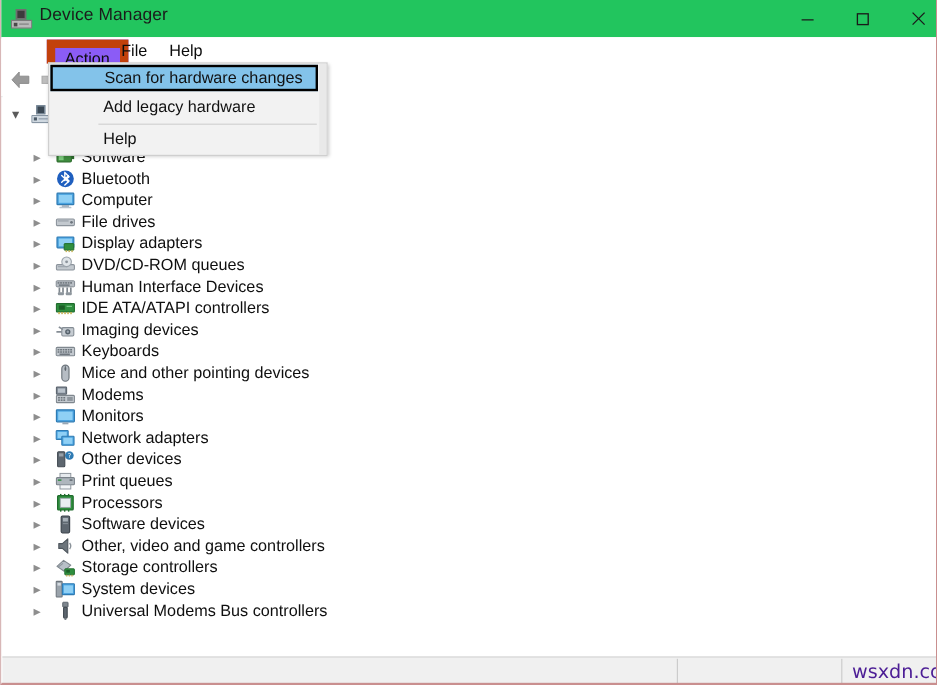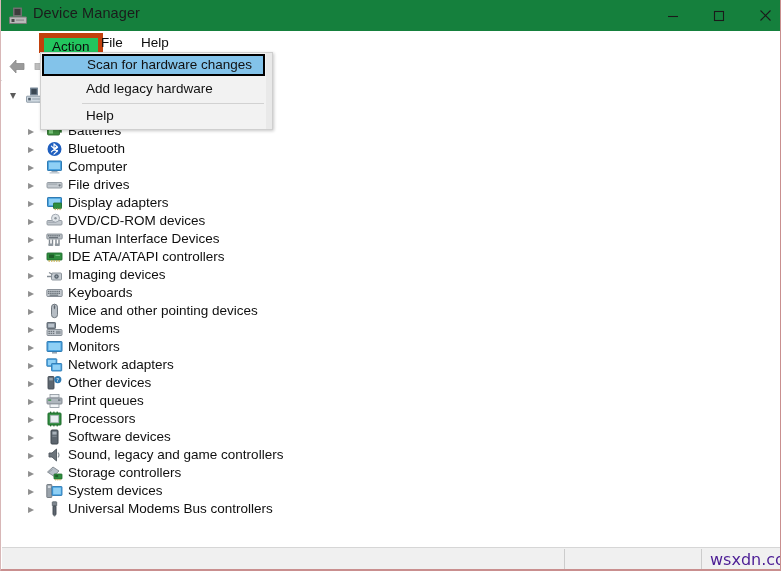--- a/index.html
+++ b/index.html
@@ -20,21 +20,21 @@
     border-right: 1px solid #c98f8f;
     border-bottom: 1px solid #c98f8f;
     overflow: hidden;
   }
 
   
   #titlebar {
     position: absolute;
     left: 0; top: 0;
     width: 781px; height: 31px;
-    background: #15803d;
+    background: #22c55e;
     border-bottom: 1px solid #ffffff;
   }
   #title-icon {
     position: absolute;
     left: 8px; top: 7px;
     width: 18px; height: 17px;
   }
   #title-text {
     position: absolute;
     left: 32px; top: 5px;
@@ -66,22 +66,22 @@
     position: absolute;
     top: 2px;
     height: 19px;
     line-height: 19px;
     font-size: 13.5px;
     color: #0c0c0c;
     padding: 0 8px;
     white-space: nowrap;
   }
   .menu-item.active {
-    background: #22c55e;
-    border: 5px solid #c2410c;
+    background: #8b5cf6;
+    border: 7px solid #c2410c;
     line-height: 17px;
     height: 17px;
     text-decoration: underline;
   }
   #mi-file   { left: 6px; margin-top: 27px; }
   #mi-action { left: 38px; }
   #mi-view   { left: 92px; }
   #mi-help   { left: 132px; }
 
   
@@ -314,21 +314,21 @@
 
     <div class="trow" style="top:42px;">
       <span class="chev">▸</span>
       <span class="ticon">
         <svg width="17" height="16" viewBox="0 0 17 16">
           <rect x="1.5" y="4" width="12" height="8" rx="1" fill="#3e8b3e" stroke="#2c6b2c" stroke-width="0.9"></rect>
           <rect x="13.8" y="6.6" width="2" height="3" fill="#2c6b2c"></rect>
           <rect x="3" y="5.5" width="4" height="5" fill="#7cc97c"></rect>
         </svg>
       </span>
-      <span class="tlabel">Batteries</span>
+      <span class="tlabel">Software</span>
     </div>
 
     <div class="trow" style="top:60px;">
       <span class="chev">▸</span>
       <span class="ticon">
         <svg width="17" height="16" viewBox="0 0 17 16">
           <circle cx="8.5" cy="8" r="7" fill="#1f5fbf"></circle>
           <path d="M8 2.8 L11.6 6.2 L8 9.4 L8 2.8 M8 13.2 L11.6 9.8 L8 6.6 M5.4 5.2 L11 10.6 M5.4 10.8 L11 5.4" stroke="#ffffff" stroke-width="1.15" fill="none" stroke-linejoin="round" stroke-linecap="round"></path>
         </svg>
       </span>
@@ -378,21 +378,21 @@
     <div class="trow" style="top:132px;">
       <span class="chev">▸</span>
       <span class="ticon">
         <svg width="17" height="16" viewBox="0 0 17 16">
           <rect x="1" y="7.5" width="15" height="4.5" rx="1" fill="#c3c9cf" stroke="#8b939b" stroke-width="0.9"></rect>
           <rect x="2.2" y="8.8" width="8" height="0.9" fill="#9aa2aa"></rect>
           <circle cx="9.5" cy="5.2" r="4" fill="#dfe4e8" stroke="#9aa2aa" stroke-width="0.9"></circle>
           <circle cx="9.5" cy="5.2" r="1.2" fill="#8b939b"></circle>
         </svg>
       </span>
-      <span class="tlabel">DVD/CD-ROM devices</span>
+      <span class="tlabel">DVD/CD-ROM queues</span>
     </div>
 
     <div class="trow" style="top:150px;">
       <span class="chev">▸</span>
       <span class="ticon">
         <svg width="17" height="16" viewBox="0 0 17 16">
           <rect x="0.8" y="3" width="15.4" height="5" rx="0.8" fill="#b8bec4" stroke="#7f878e" stroke-width="0.8"></rect>
           <g fill="#6d757c">
             <rect x="2" y="4.1" width="1.5" height="1.3"></rect>
               <rect x="4.1" y="4.1" width="1.5" height="1.3"></rect>
@@ -586,21 +586,21 @@
     </div>
 
     <div class="trow" style="top:366px;">
       <span class="chev">▸</span>
       <span class="ticon">
         <svg width="17" height="16" viewBox="0 0 17 16">
           <path d="M3 6 L6 6 L10.5 2 L10.5 14 L6 10 L3 10 Z" fill="#6d757c" stroke="#4e565d" stroke-width="0.9" stroke-linejoin="round"></path>
           <path d="M12 5.5 Q14 8 12 10.5" stroke="#8a9299" stroke-width="1.1" fill="none"></path>
         </svg>
       </span>
-      <span class="tlabel">Sound, legacy and game controllers</span>
+      <span class="tlabel">Other, video and game controllers</span>
     </div>
 
     <div class="trow" style="top:384px;">
       <span class="chev">▸</span>
       <span class="ticon">
         <svg width="17" height="16" viewBox="0 0 17 16">
           <path d="M1.5 7 L7 2 L13 6 L7.5 11 Z" fill="#b8c0c8" stroke="#7f878e" stroke-width="0.9" stroke-linejoin="round"></path>
           <path d="M2.5 7.5 L6.5 4.5" stroke="#8d959c" stroke-width="0.9"></path>
           <rect x="8" y="9" width="8" height="5" rx="0.5" fill="#2f8f3f" stroke="#1f6b2c" stroke-width="0.8"></rect>
           <rect x="9.2" y="10" width="3" height="2.2" fill="#1d5f28"></rect>

